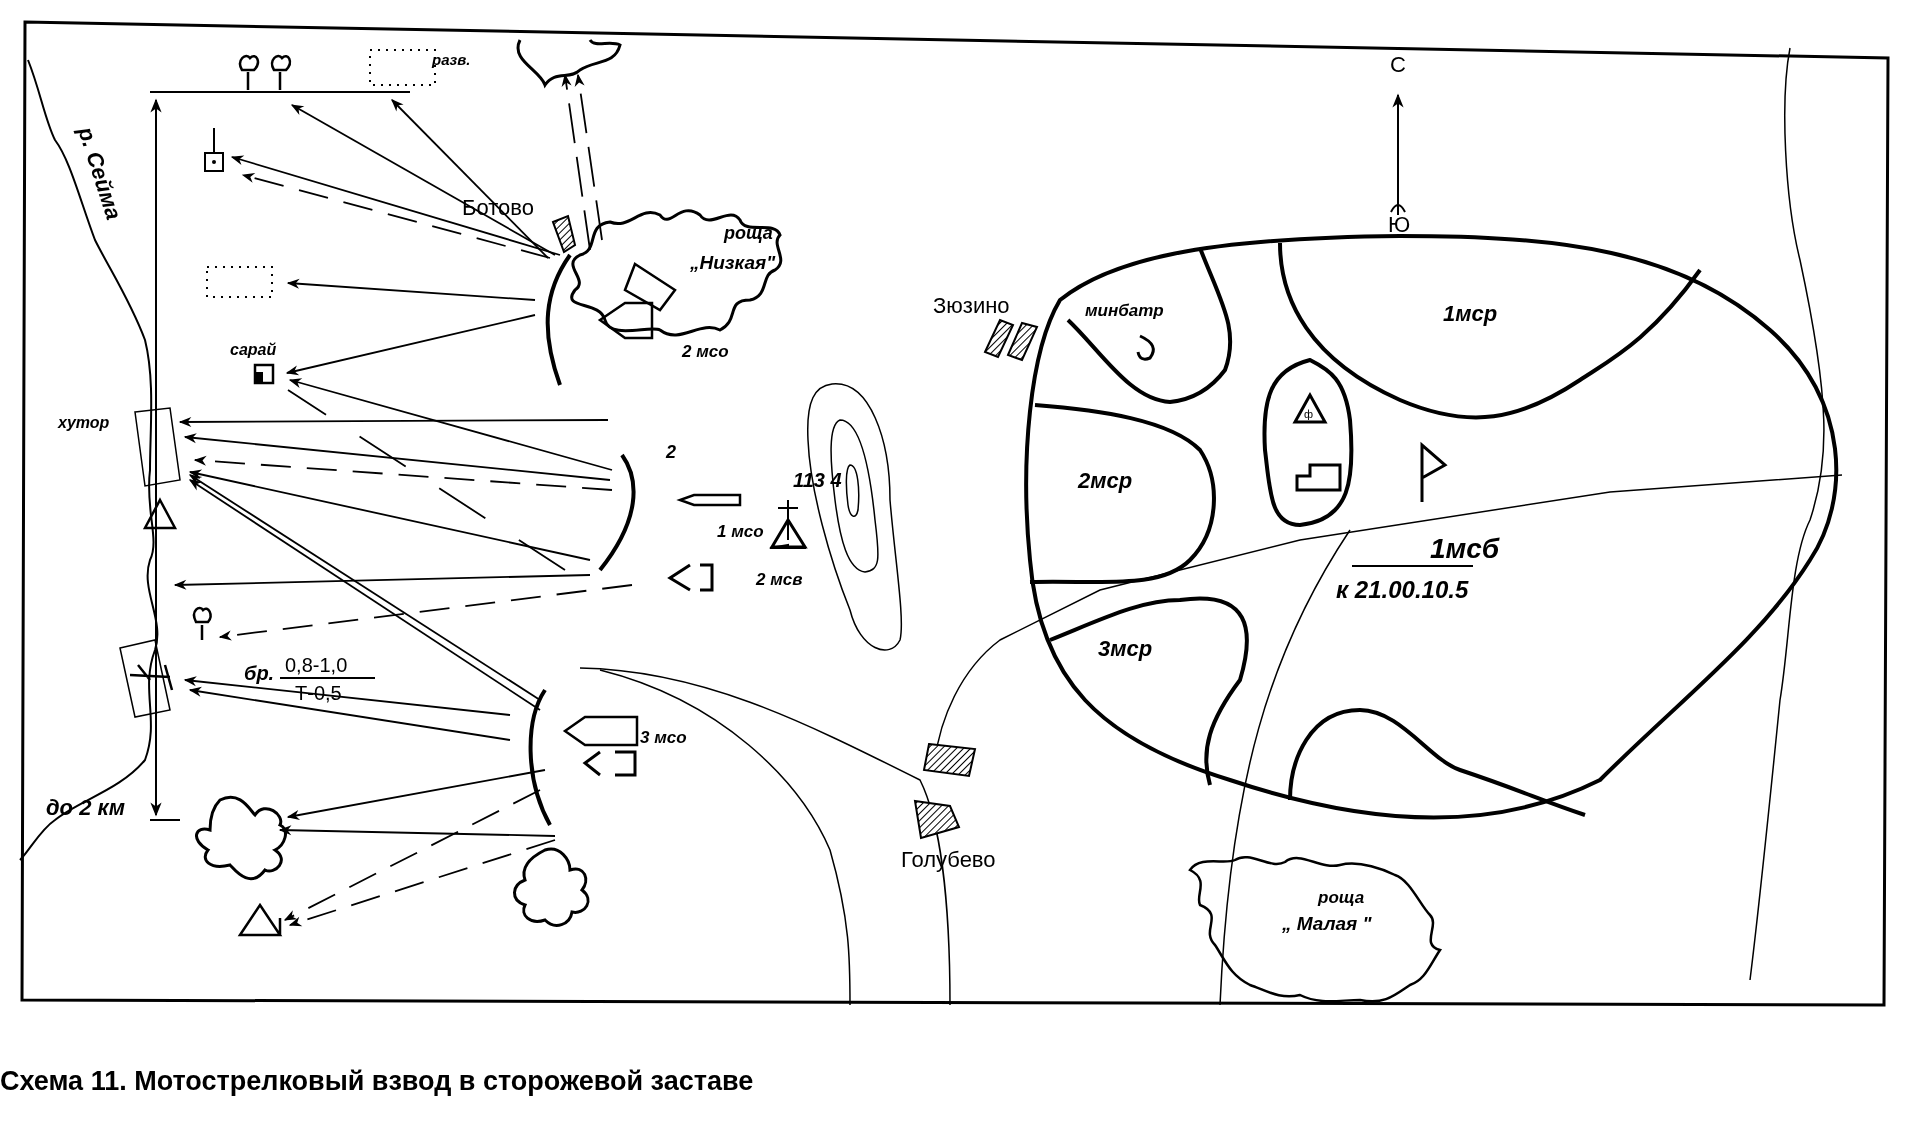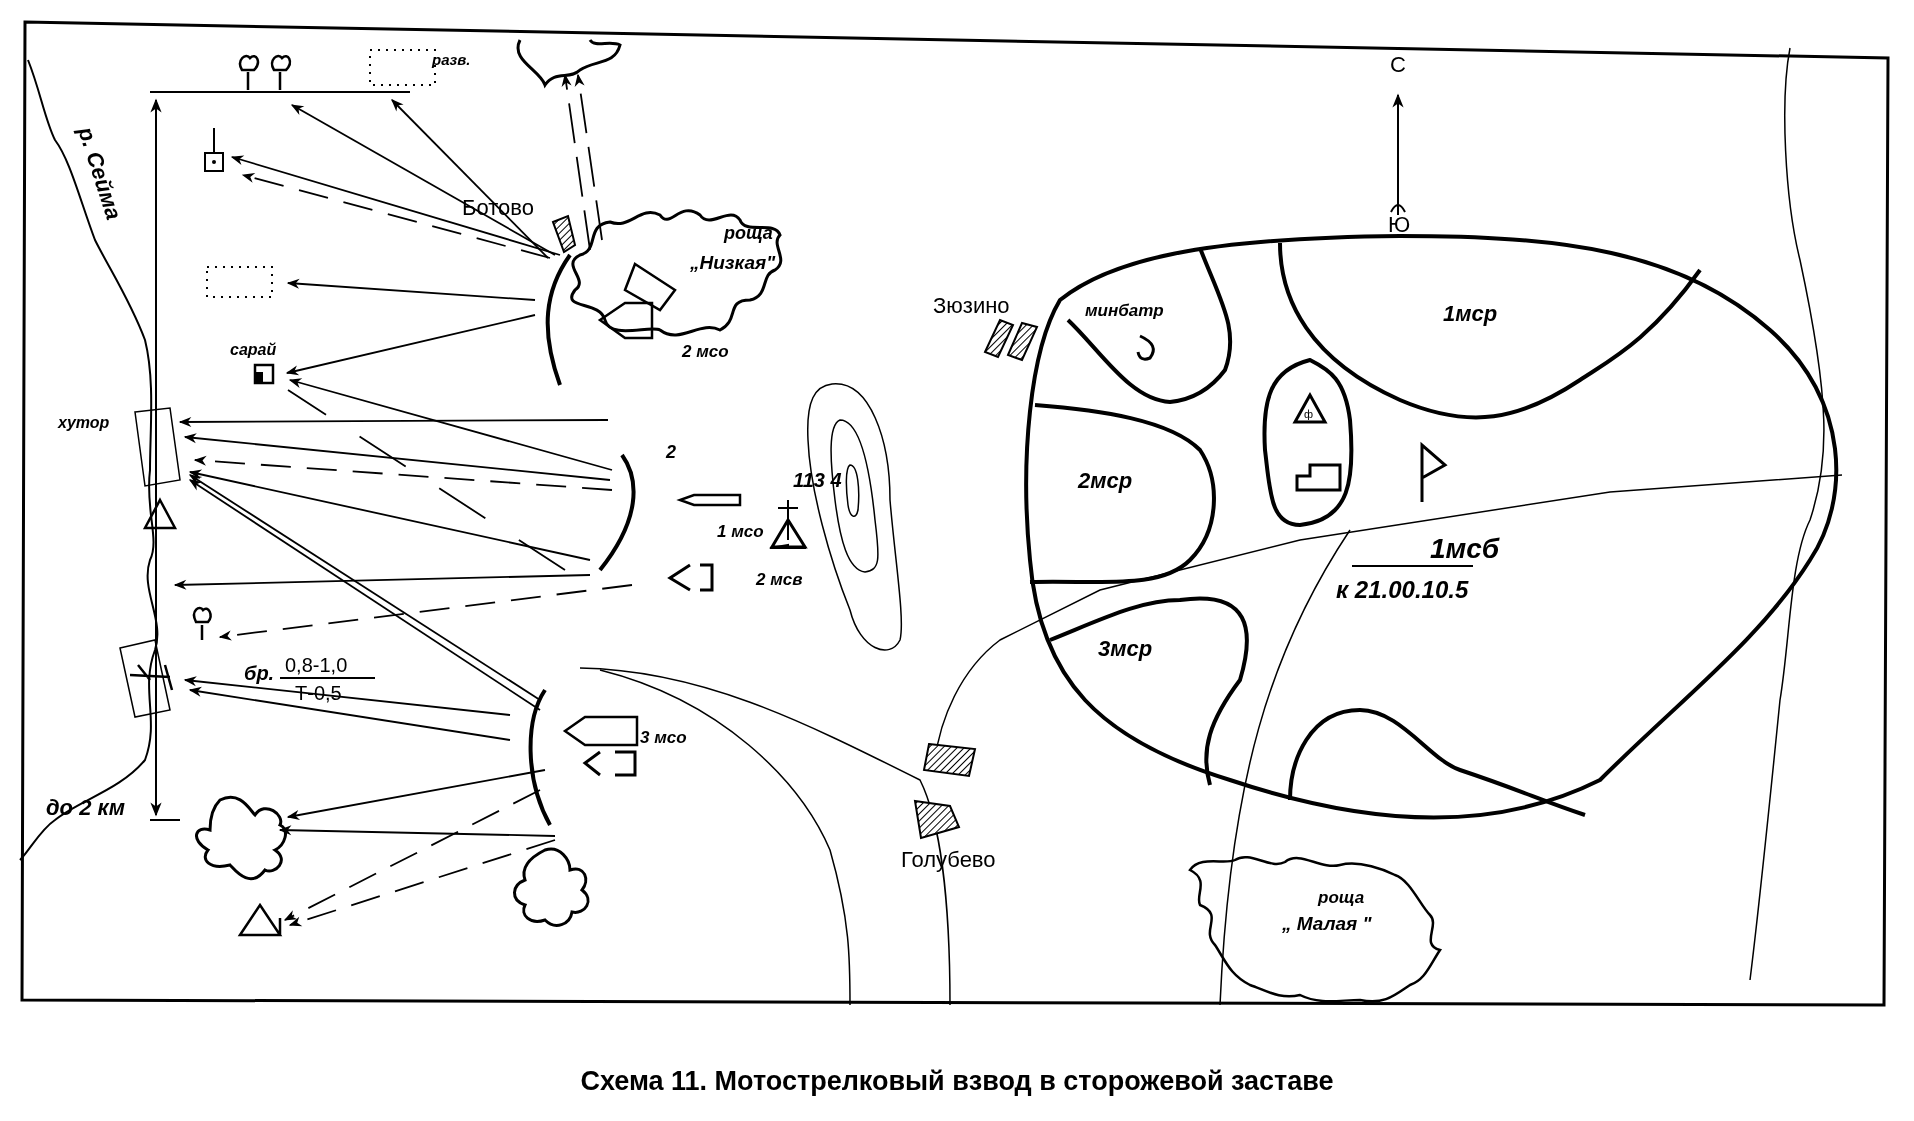--- a/index.html
+++ b/index.html
@@ -1,20 +1,20 @@
 <!DOCTYPE html>
 <html><head>
 <meta charset="utf-8">
 <style>
   html,body{margin:0;padding:0;background:#fff;}
   body{width:1914px;height:1121px;position:relative;overflow:hidden;font-family:"Liberation Sans",sans-serif;}
   svg{position:absolute;left:0;top:0;}
   .lbl{font-family:"Liberation Sans",sans-serif;fill:#000;}
   .it{font-style:italic;font-weight:bold;font-family:"Liberation Sans",sans-serif;fill:#000;}
-  .title{position:absolute;left:0;width:1914px;top:1066px;text-align:center;font-size:27px;font-weight:bold;color:#000;font-family:"Liberation Sans",sans-serif;}
+  .title{position:absolute;left:0;width:1914px;top:1066px;font-size:27px;font-weight:bold;color:#000;font-family:"Liberation Sans",sans-serif;}
 </style>
 </head>
 <body>
 
 <svg width="1914" height="1121" viewBox="0 0 1914 1121">
   <defs>
     <marker id="ah" viewBox="0 0 10 10" refX="9" refY="5" markerWidth="9" markerHeight="7" orient="auto-start-reverse">
       <path d="M0,1 L10,5 L0,9 L3,5 Z" fill="#000"></path>
     </marker>
     <pattern id="hatch" width="5" height="5" patternUnits="userSpaceOnUse" patternTransform="rotate(45)">

